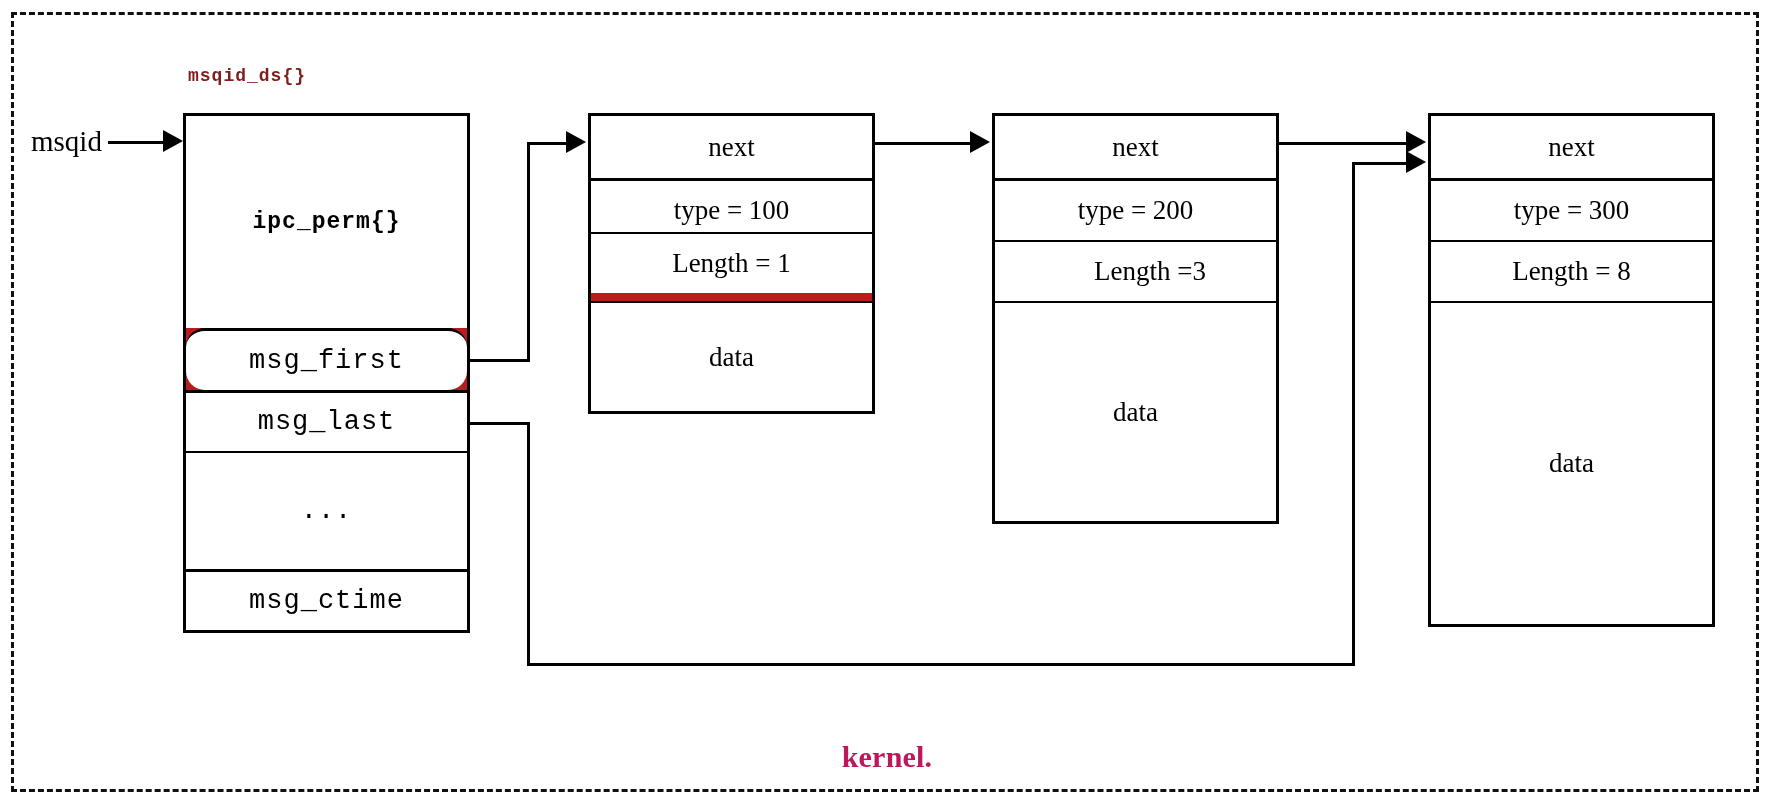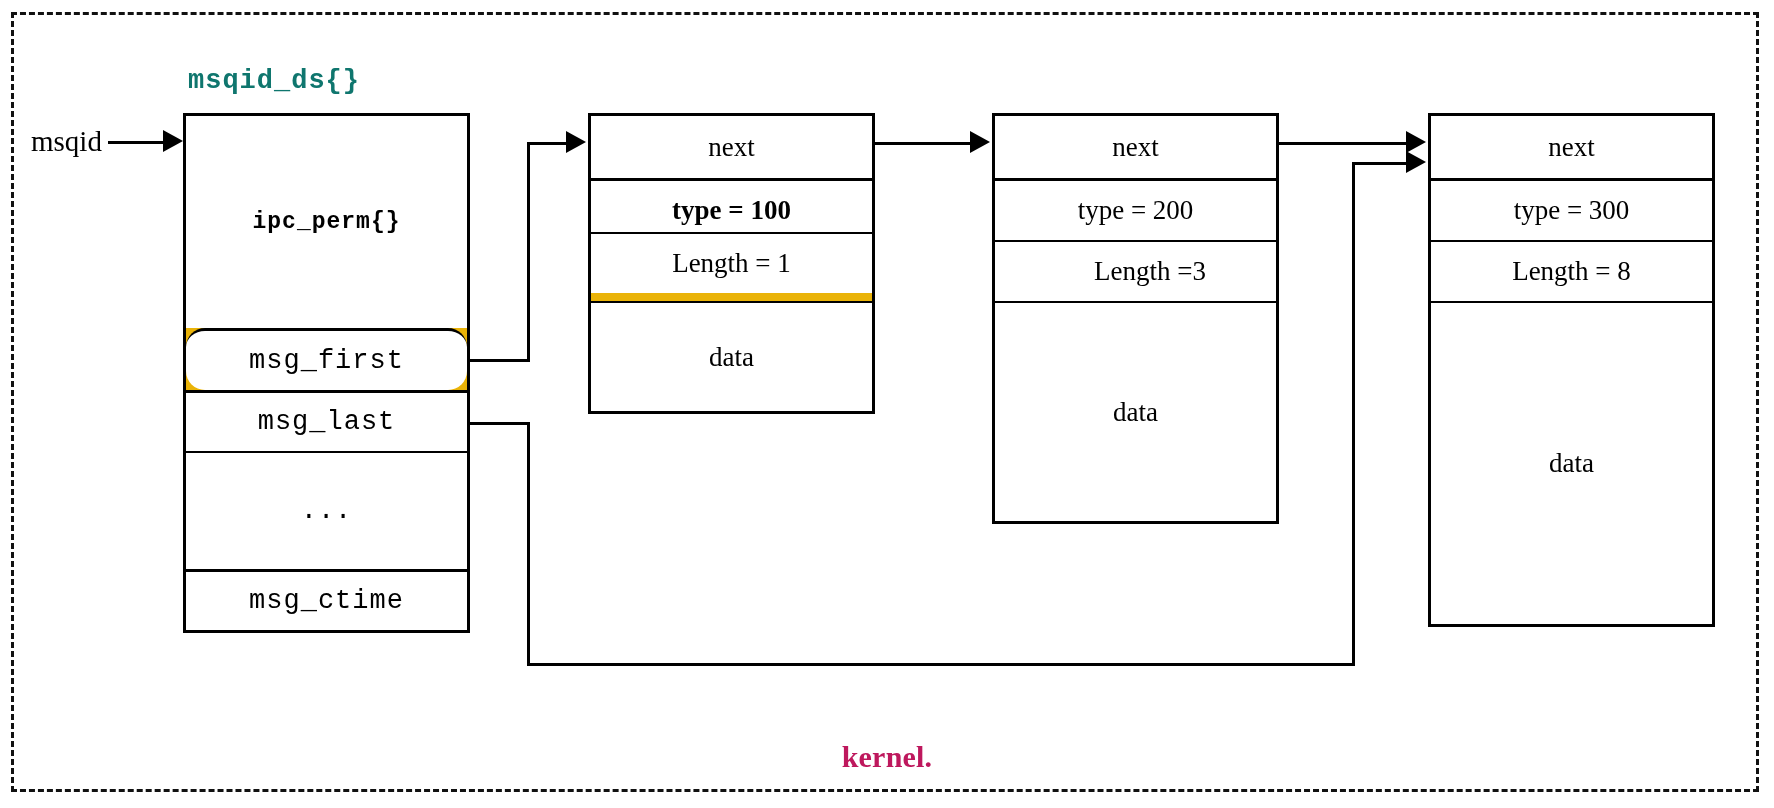--- a/index.html
+++ b/index.html
@@ -38,21 +38,21 @@
     color: #be185d;
     font-family: "Liberation Serif", "DejaVu Serif", serif;
     letter-spacing: .2px;
   }
 
   
   .box {
     position: absolute;
     box-sizing: border-box;
     border: 3px solid #000;
-    background: #eab308;
+    background: #b91c1c;
   }
   .cell {
     position: absolute;
     left: 0;
     right: 0;
     box-sizing: border-box;
     display: flex;
     align-items: center;
     justify-content: center;
     color: #000;
@@ -72,23 +72,23 @@
     font-size: 23px;
     letter-spacing: 1px;
   }
   .serif { font-size: 27px; }
 
   
   .struct-title {
     position: absolute;
     font-family: "Liberation Mono", "DejaVu Sans Mono", monospace;
     font-weight: bold;
-    font-size: 27px;
+    font-size: 18px;
     letter-spacing: 1px;
-    color: #0f766e;
+    color: #7f1d1d;
     white-space: nowrap;
   }
 
   
   .ptr-label {
     position: absolute;
     font-size: 29px;
     color: #000;
     white-space: nowrap;
   }
@@ -137,21 +137,21 @@
 
     <div class="cell mono divider-top-thin" style="top:335px; height:118px;">...</div>
 
     <div class="cell mono divider-top" style="top:453px; height:61px;">msg_ctime</div>
   </div>
 
   <div class="box" style="left:588px; top:113px; width:287px; height:301px;">
 
     <div class="cell serif" style="top:0px; height:62px;">next</div>
 
-    <div class="cell serif divider-top" style="top:62px; height:62px;font-weight:bold;">type = 100</div>
+    <div class="cell serif divider-top" style="top:62px; height:62px;">type = 100</div>
 
     <div class="cell serif divider-top-thin" style="top:116px; height:61px;">Length = 1</div>
 
     <div class="cell serif divider-top-thin" style="top:185px; height:110px;">data</div>
   </div>
 
   <div class="box" style="left:992px; top:113px; width:287px; height:411px;">
 
     <div class="cell serif" style="top:0px; height:62px;">next</div>
 

